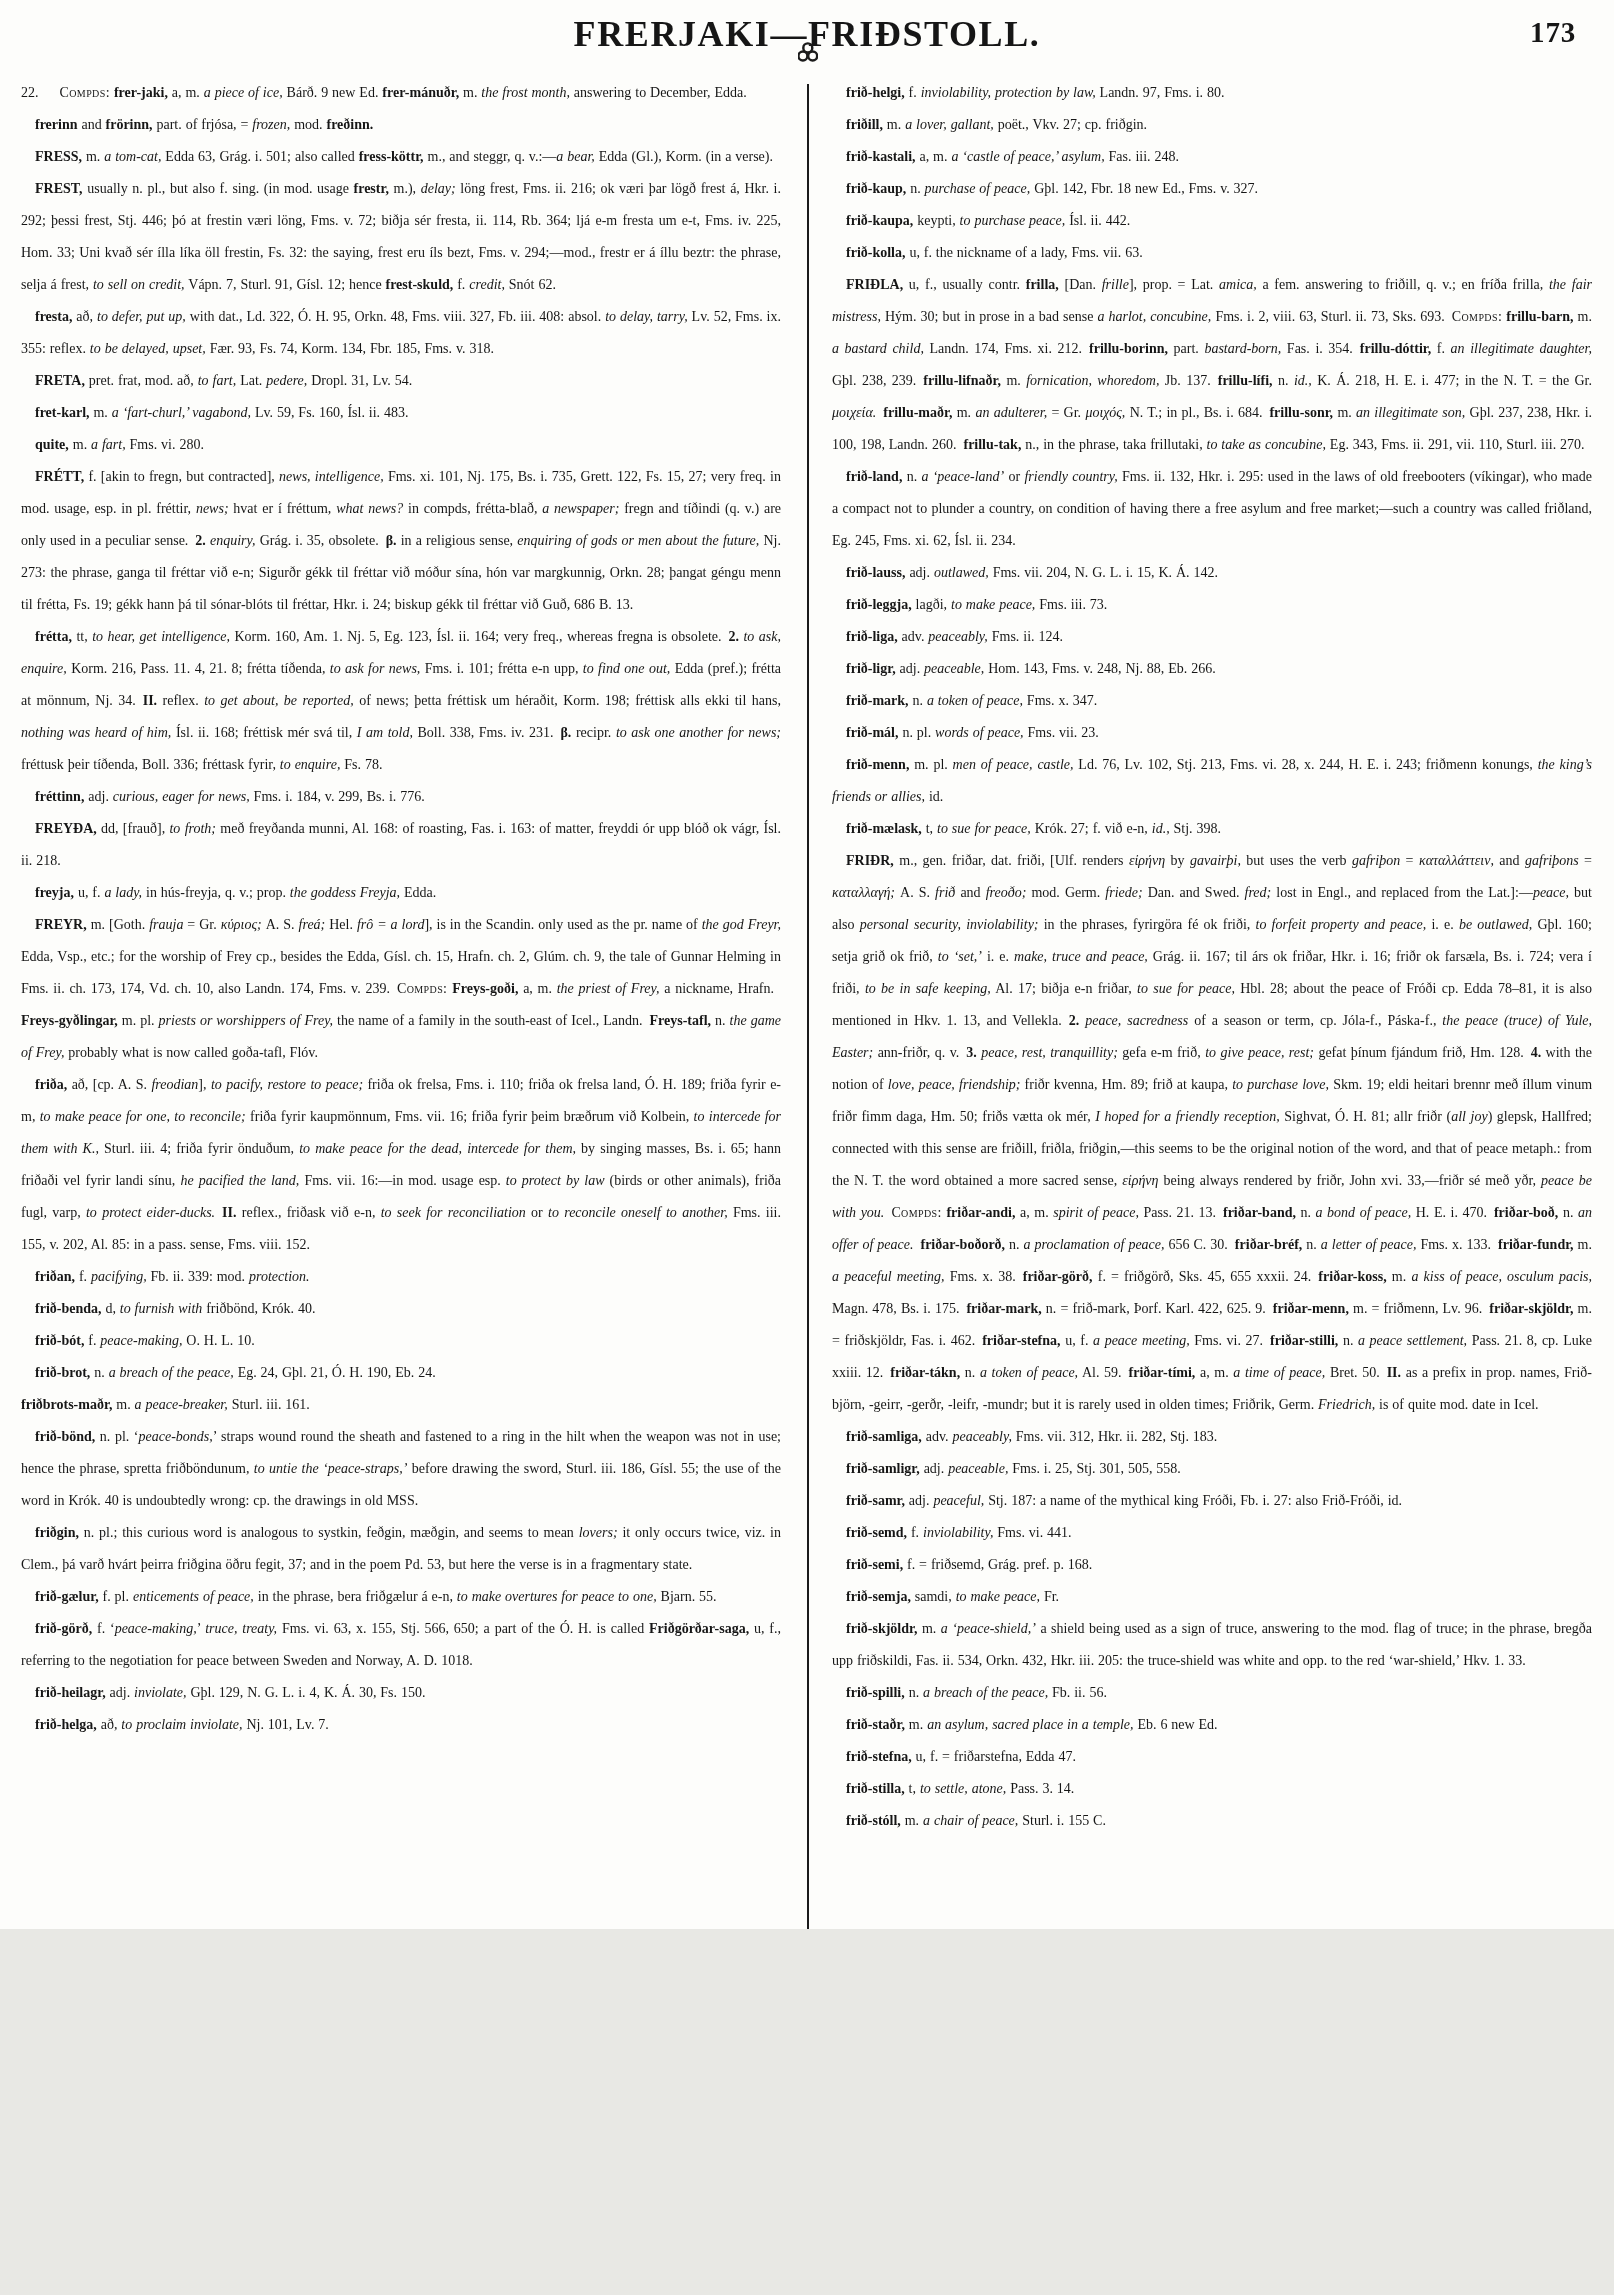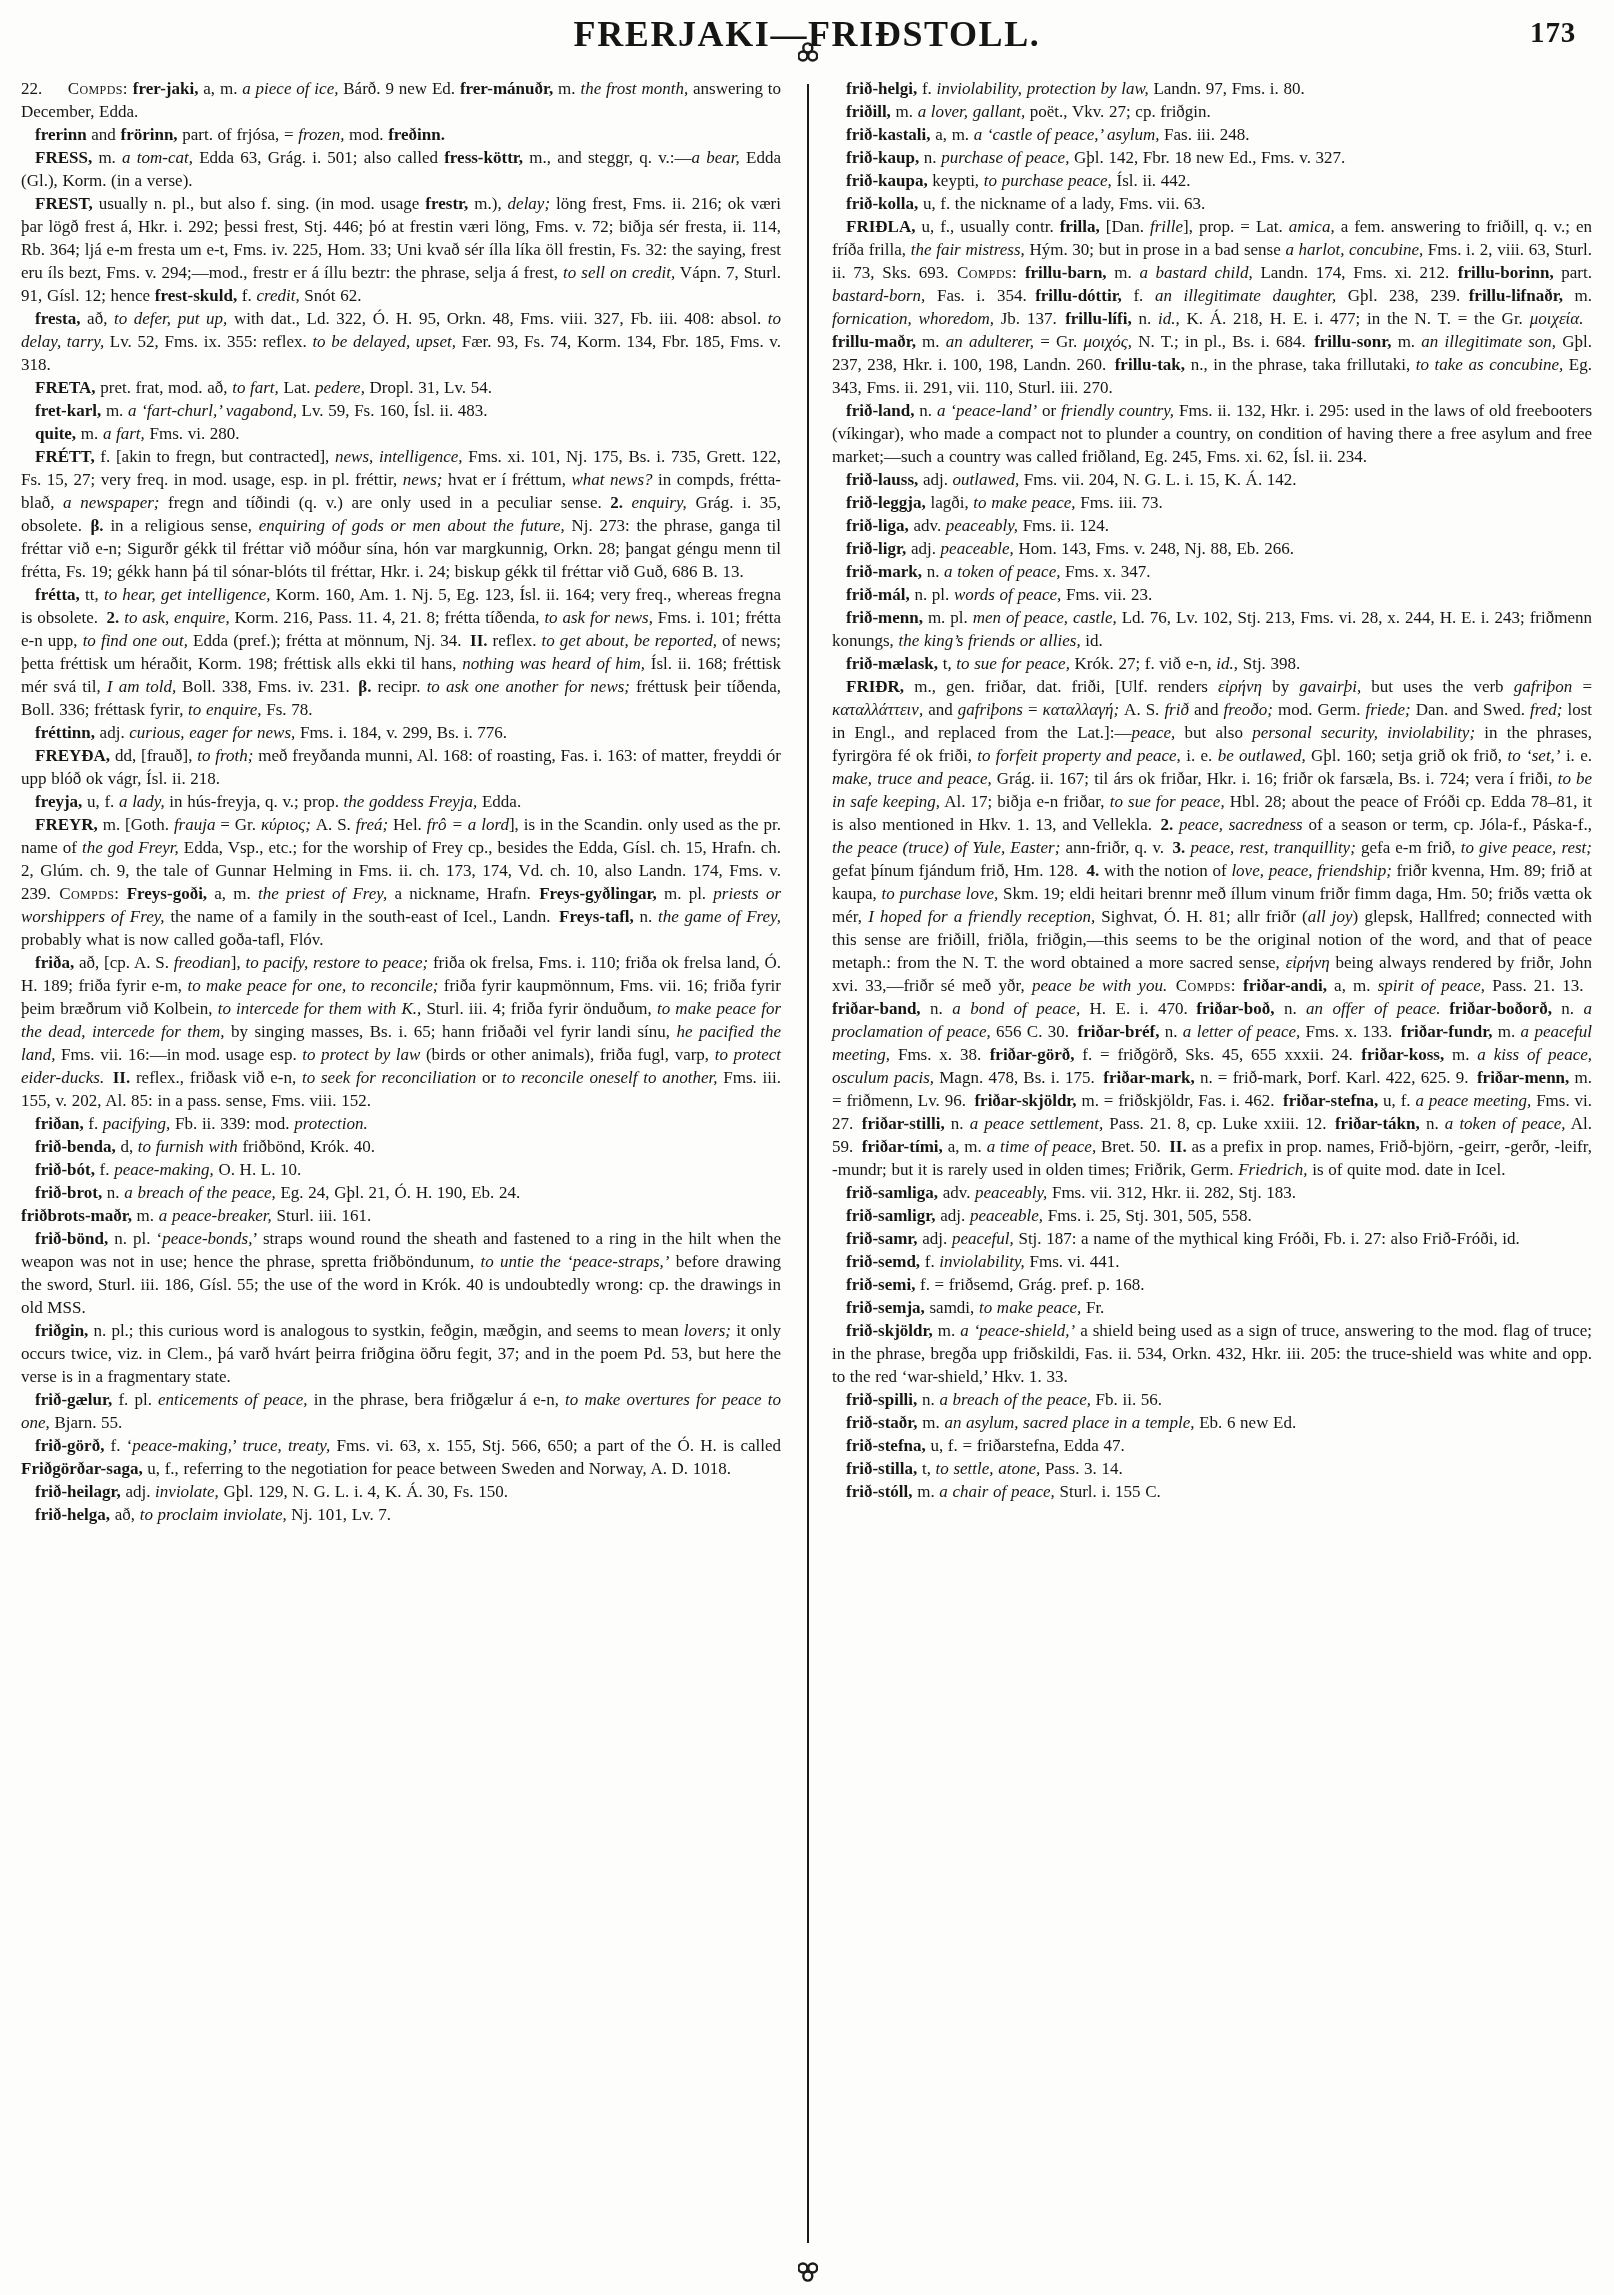--- a/index.html
+++ b/index.html
@@ -1,18 +1,18 @@
 <!DOCTYPE html>
 <html lang="en" style="font-size:13px"><head>
 <meta charset="utf-8">
 <style>
   html,body{margin:0;padding:0;background:#e8e8e4;}
   .page{
     position:relative;
-    width:1614px;height:2295px;
+    width:1614px;height:1929px;
     background:#fdfdfb;
     color:#161616;
     font-family:"Liberation Serif","DejaVu Serif",serif;
     overflow:hidden;
   }
   .header-title{
     position:absolute;top:13px;left:0;width:100%;
     text-align:center;
     font-size:36px;font-weight:bold;letter-spacing:1.6px;
     font-family:"Liberation Serif","DejaVu Serif",serif;
@@ -21,21 +21,21 @@
     position:absolute;top:16.3px;right:38px;
     font-size:29px;font-weight:bold;letter-spacing:0.8px;
   }
   .columns{
     position:absolute;top:77px;left:21px;
     width:1571px;
     display:flex;gap:51px;
   }
   .column{
     width:760px;
-    font-size:17px;line-height:23px;
+    font-size:14px;line-height:32px;
     text-align:justify;
     word-spacing:0.4px;
   }
   p.entry{margin:0;text-indent:14px;}
   p.entry.flush{text-indent:0;}
   .rn{}
   .rb{font-weight:bold;}
   .ri{font-style:italic;}
   .rc{font-variant:small-caps;letter-spacing:0.4px;}
   .divider{

